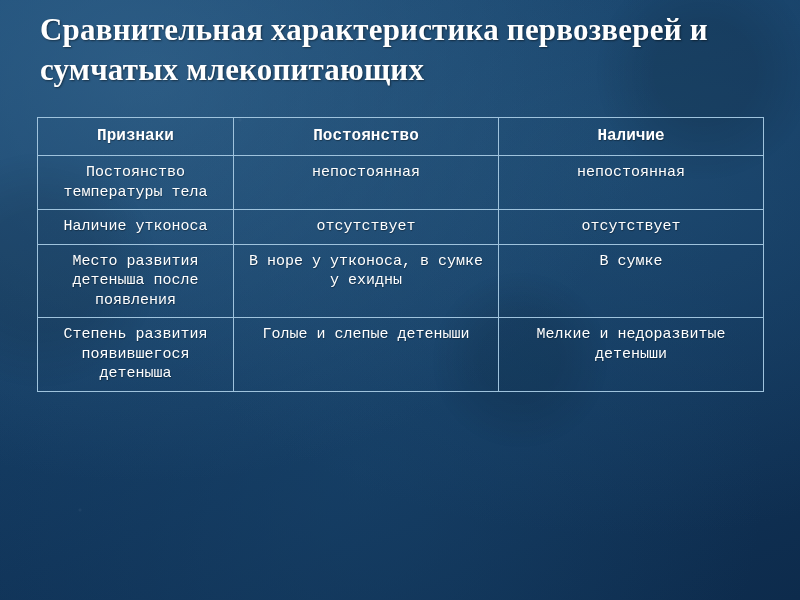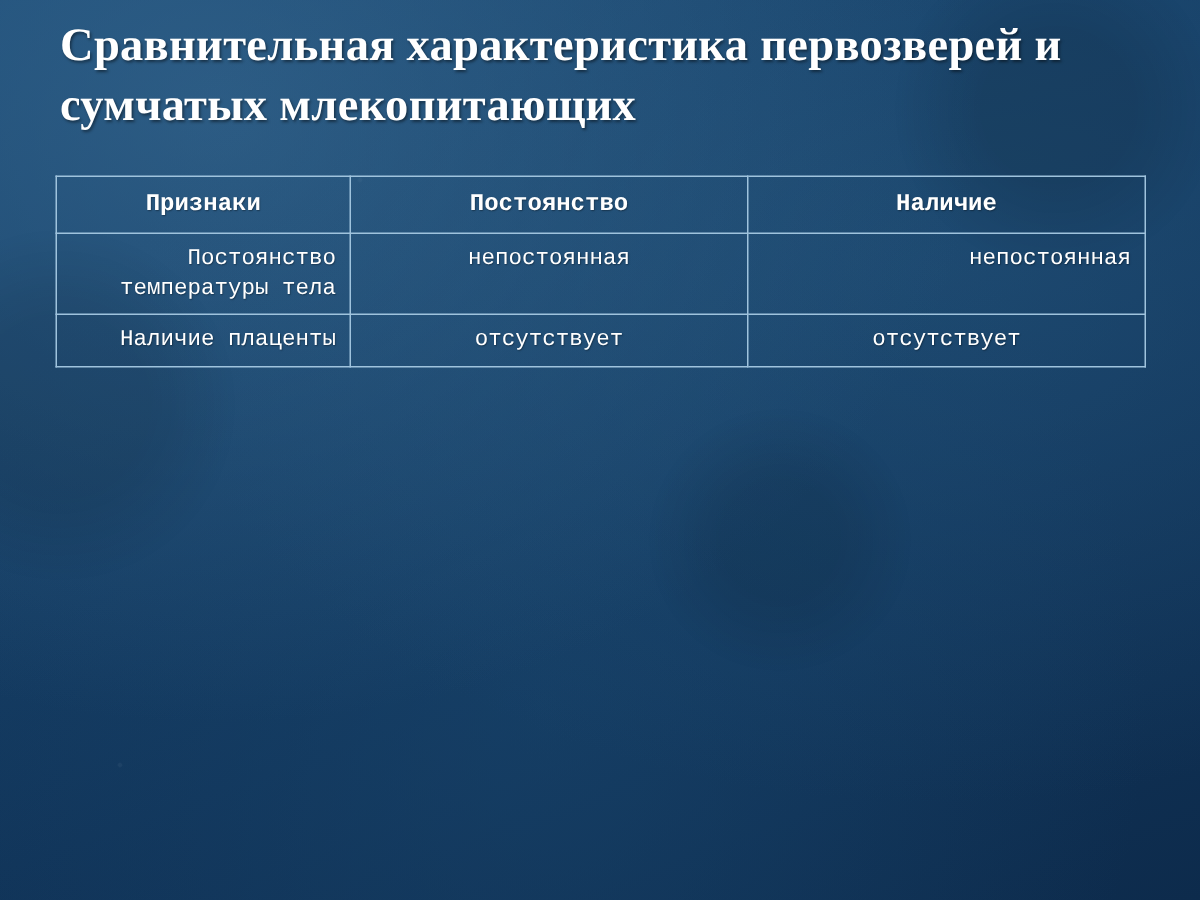--- a/index.html
+++ b/index.html
@@ -75,21 +75,21 @@
     text-align: center;
     font-weight: bold;
     font-size: 16px;
     padding-top: 8px;
     padding-bottom: 8px;
   }
   col.c1 { width: 196px; }
   col.c2 { width: 265px; }
   col.c3 { width: 265px; }
   .center { text-align: center; }
-  .left { text-align: right; }
+  .left { text-align: center; }
 </style>
 </head>
 <body>
 
 <div class="slide">
 
   <h1 class="title">Сравнительная характеристика первозверей и сумчатых млекопитающих</h1>
 
   <div class="table-wrap">
     <table class="cmp">
@@ -105,21 +105,31 @@
           <th>Наличие</th>
         </tr>
       </thead>
       <tbody>
         <tr>
           <td class="left">Постоянство температуры тела</td>
           <td class="center">непостоянная</td>
           <td class="left">непостоянная</td>
         </tr>
         <tr>
-          <td class="left">Наличие плаценты</td>
+          <td class="left">Наличие утконоса</td>
           <td class="center">отсутствует</td>
           <td class="center">отсутствует</td>
+        </tr>
+        <tr>
+          <td class="left">Место развития детеныша после появления</td>
+          <td class="left">В норе у утконоса, в сумке у ехидны</td>
+          <td class="center">В сумке</td>
+        </tr>
+        <tr>
+          <td class="left">Степень развития появившегося детеныша</td>
+          <td class="left">Голые и слепые детеныши</td>
+          <td class="left">Мелкие и недоразвитые детеныши</td>
         </tr>
       </tbody>
     </table>
   </div>
 
 </div>
 
 </body></html>

